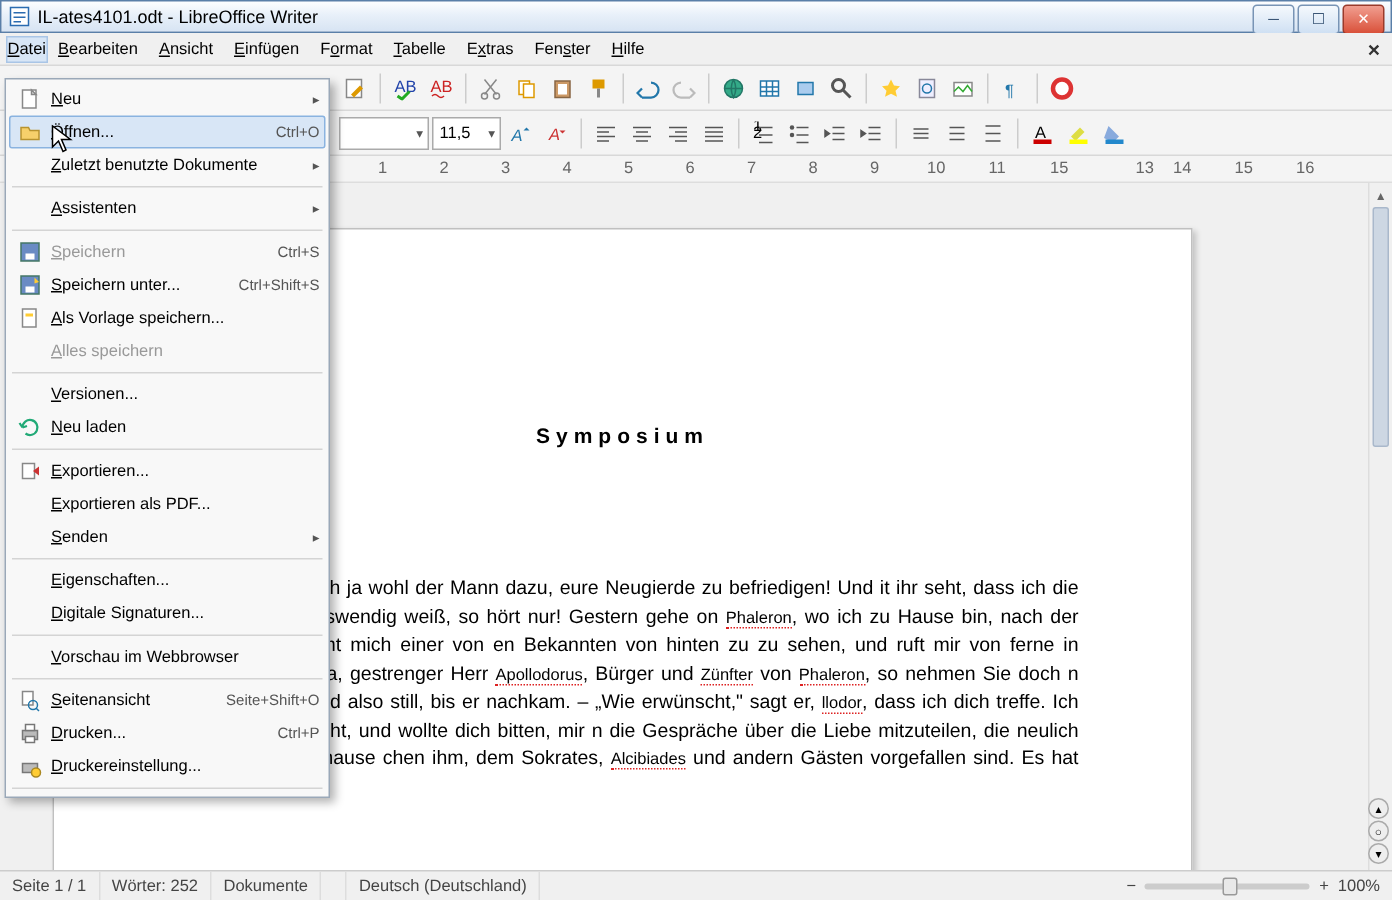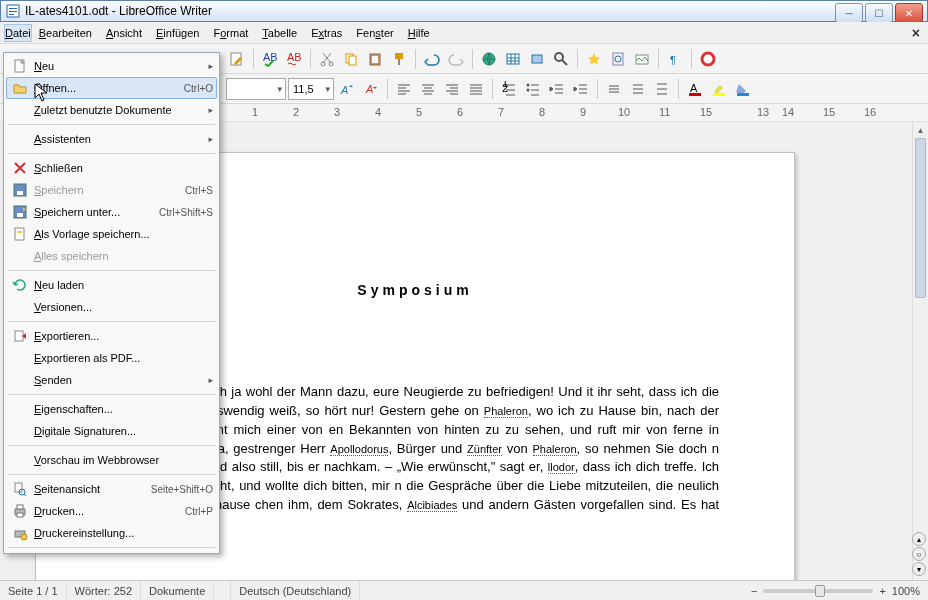--- a/index.html
+++ b/index.html
@@ -364,28 +364,20 @@
       <span class="dd-label"><u>Z</u>uletzt benutzte Dokumente</span>
       <span class="dd-arrow">▸</span>
     </div>
     <div class="dd-sep"></div>
     <div class="dd-row">
       <span class="dd-ico"></span>
       <span class="dd-label"><u>A</u>ssistenten</span>
       <span class="dd-arrow">▸</span>
     </div>
     <div class="dd-sep"></div>
-    <div class="dd-row">
-      <span class="dd-ico">
-        <svg viewBox="0 0 16 16">
-          <path d="M3 3l10 10M13 3l-10 10" stroke="#c33" stroke-width="2"></path>
-        </svg>
-      </span>
-      <span class="dd-label"><u>S</u>chließen</span>
-    </div>
     <div class="dd-row disabled">
       <span class="dd-ico">
         <svg viewBox="0 0 16 16">
           <rect x="2" y="2" width="12" height="12" fill="#6a8bc4" stroke="#476"></rect>
           <rect x="5" y="9" width="6" height="4" fill="#fff"></rect>
         </svg>
       </span>
       <span class="dd-label"><u>S</u>peichern</span>
       <span class="dd-short">Ctrl+S</span>
     </div>
@@ -408,30 +400,30 @@
         </svg>
       </span>
       <span class="dd-label"><u>A</u>ls Vorlage speichern...</span>
     </div>
     <div class="dd-row disabled">
       <span class="dd-ico"></span>
       <span class="dd-label"><u>A</u>lles speichern</span>
     </div>
     <div class="dd-sep"></div>
     <div class="dd-row">
+      <span class="dd-ico"></span>
+      <span class="dd-label"><u>V</u>ersionen...</span>
+    </div>
+    <div class="dd-row">
       <span class="dd-ico">
         <svg viewBox="0 0 16 16">
           <path d="M3 8a5 5 0 1 1 2 4M3 8l-2-3M3 8l3-1" fill="none" stroke="#2a7" stroke-width="1.5"></path>
         </svg>
       </span>
       <span class="dd-label"><u>N</u>eu laden</span>
-    </div>
-    <div class="dd-row">
-      <span class="dd-ico"></span>
-      <span class="dd-label"><u>V</u>ersionen...</span>
     </div>
     <div class="dd-sep"></div>
     <div class="dd-row">
       <span class="dd-ico">
         <svg viewBox="0 0 16 16">
           <rect x="3" y="3" width="8" height="10" fill="#fff" stroke="#888"></rect>
           <path d="M10 8l4-3v6z" fill="#c33"></path>
         </svg>
       </span>
       <span class="dd-label"><u>E</u>xportieren...</span>

